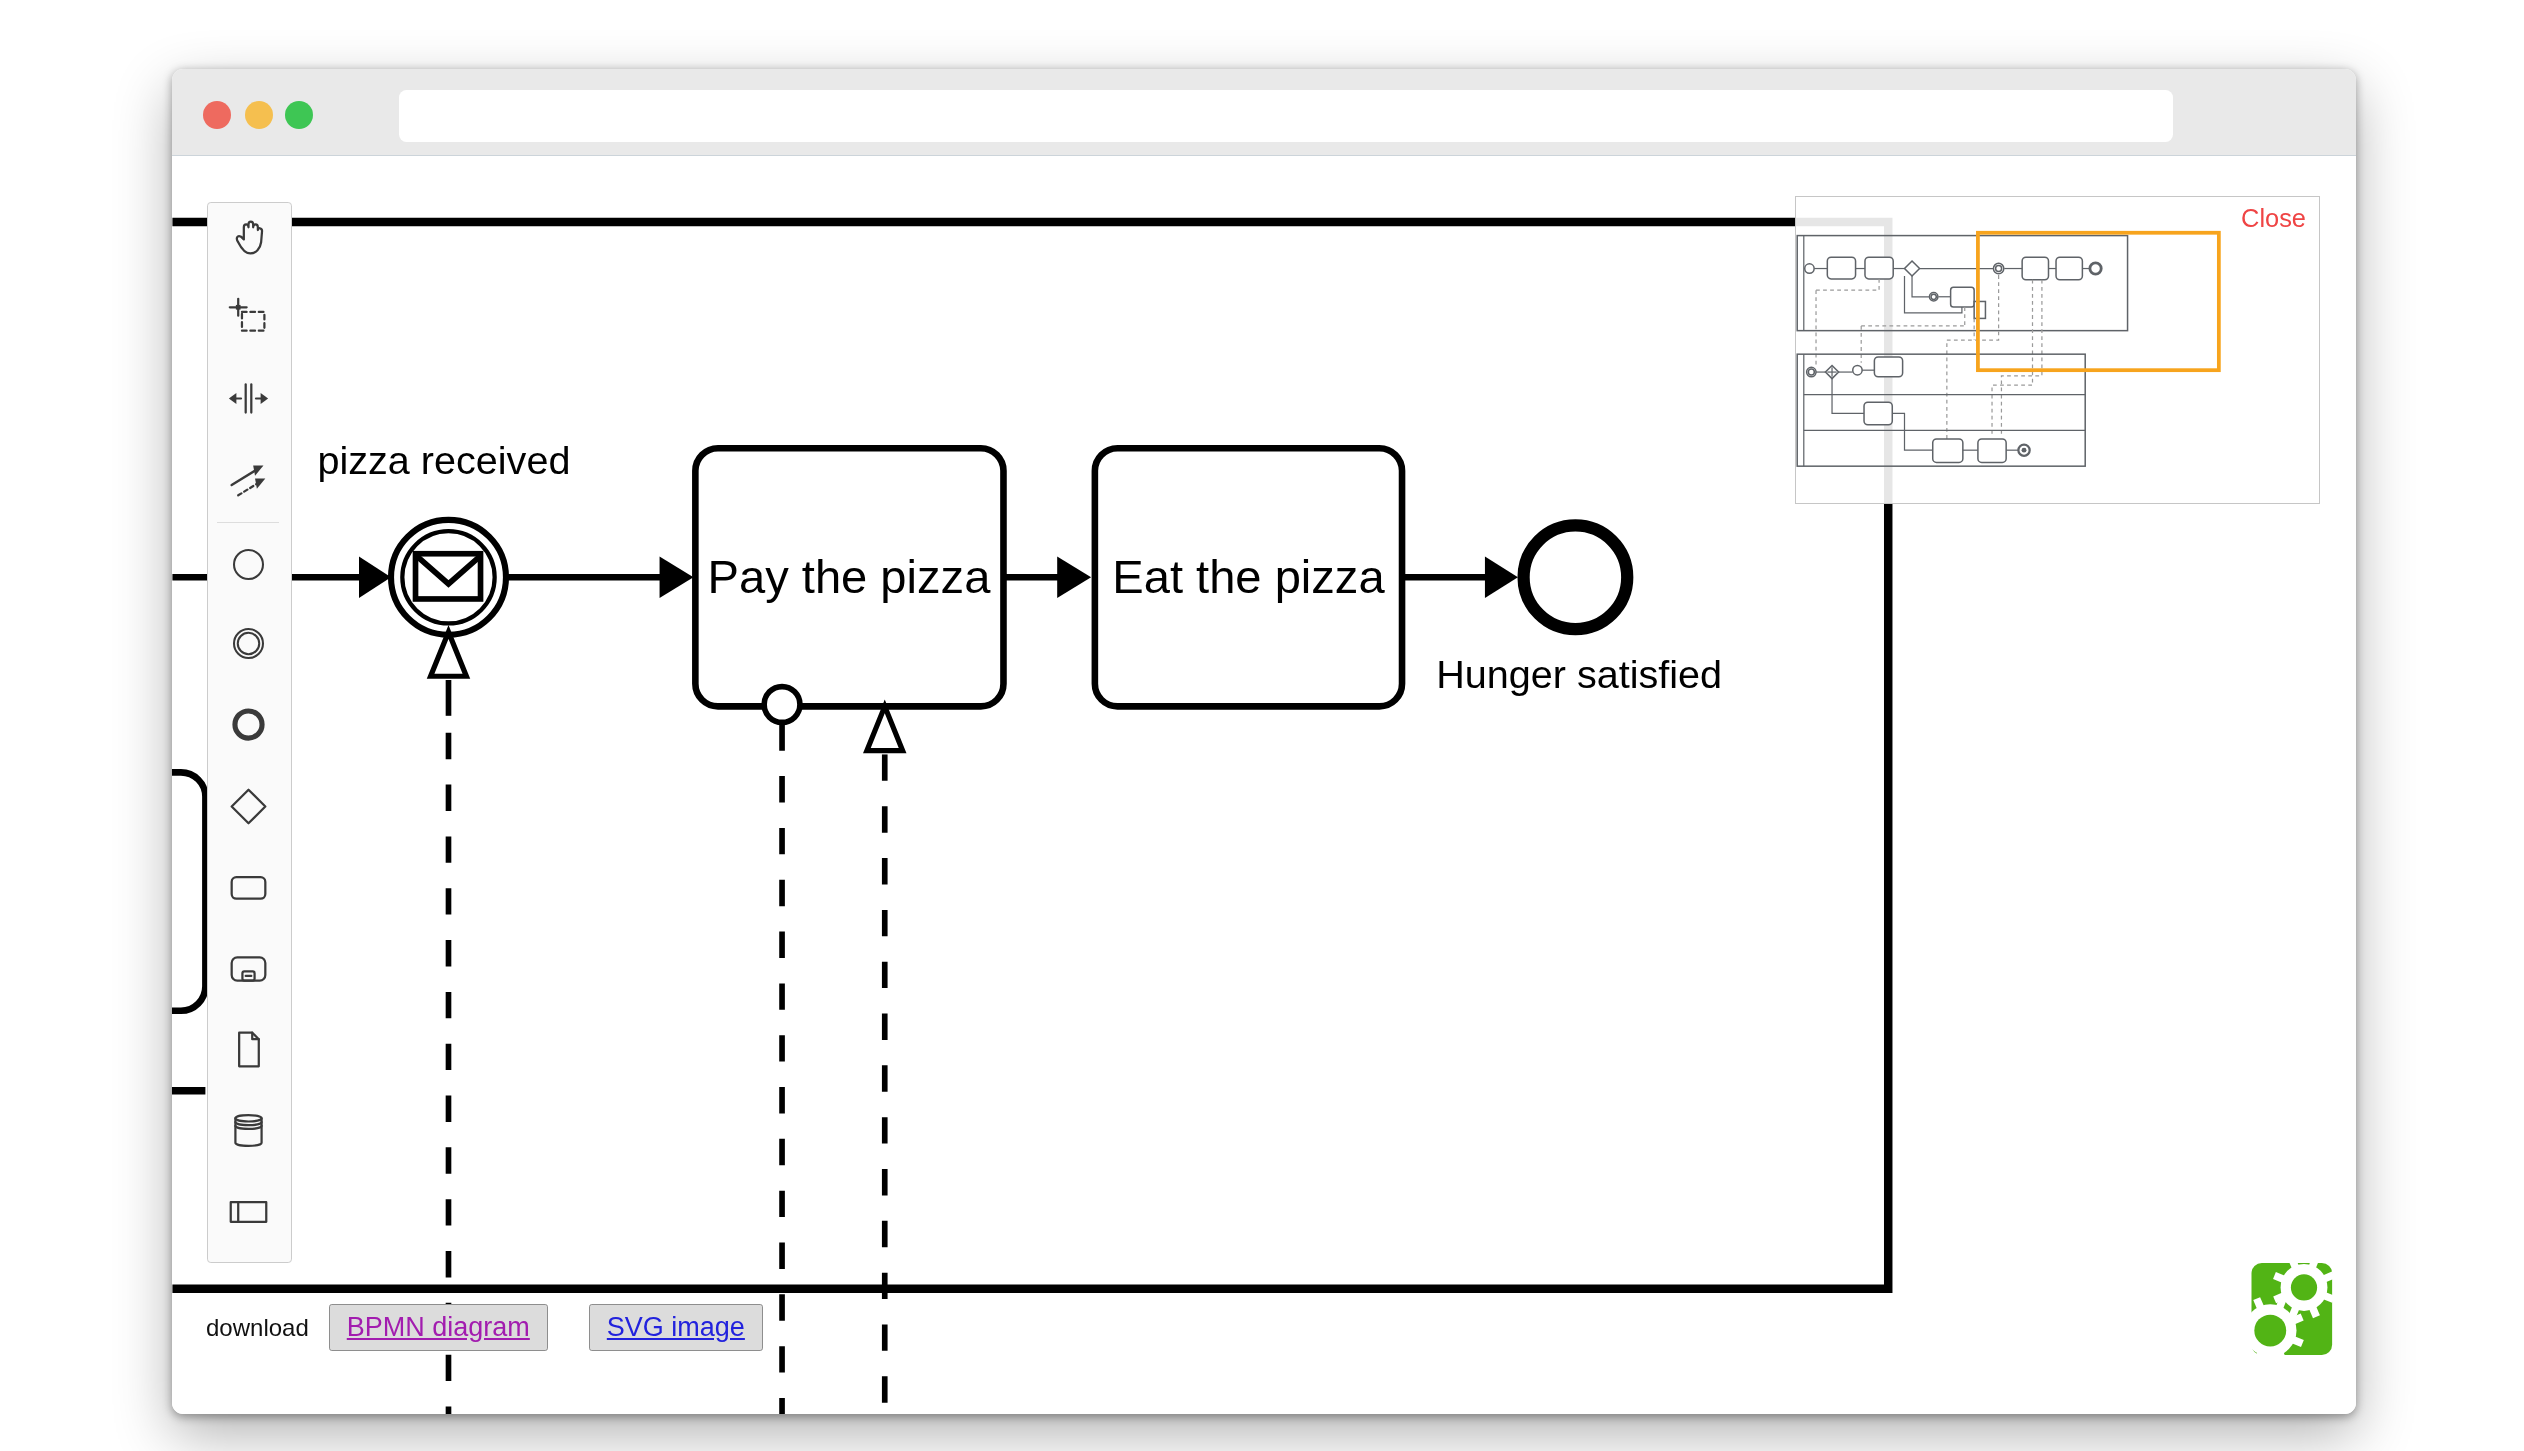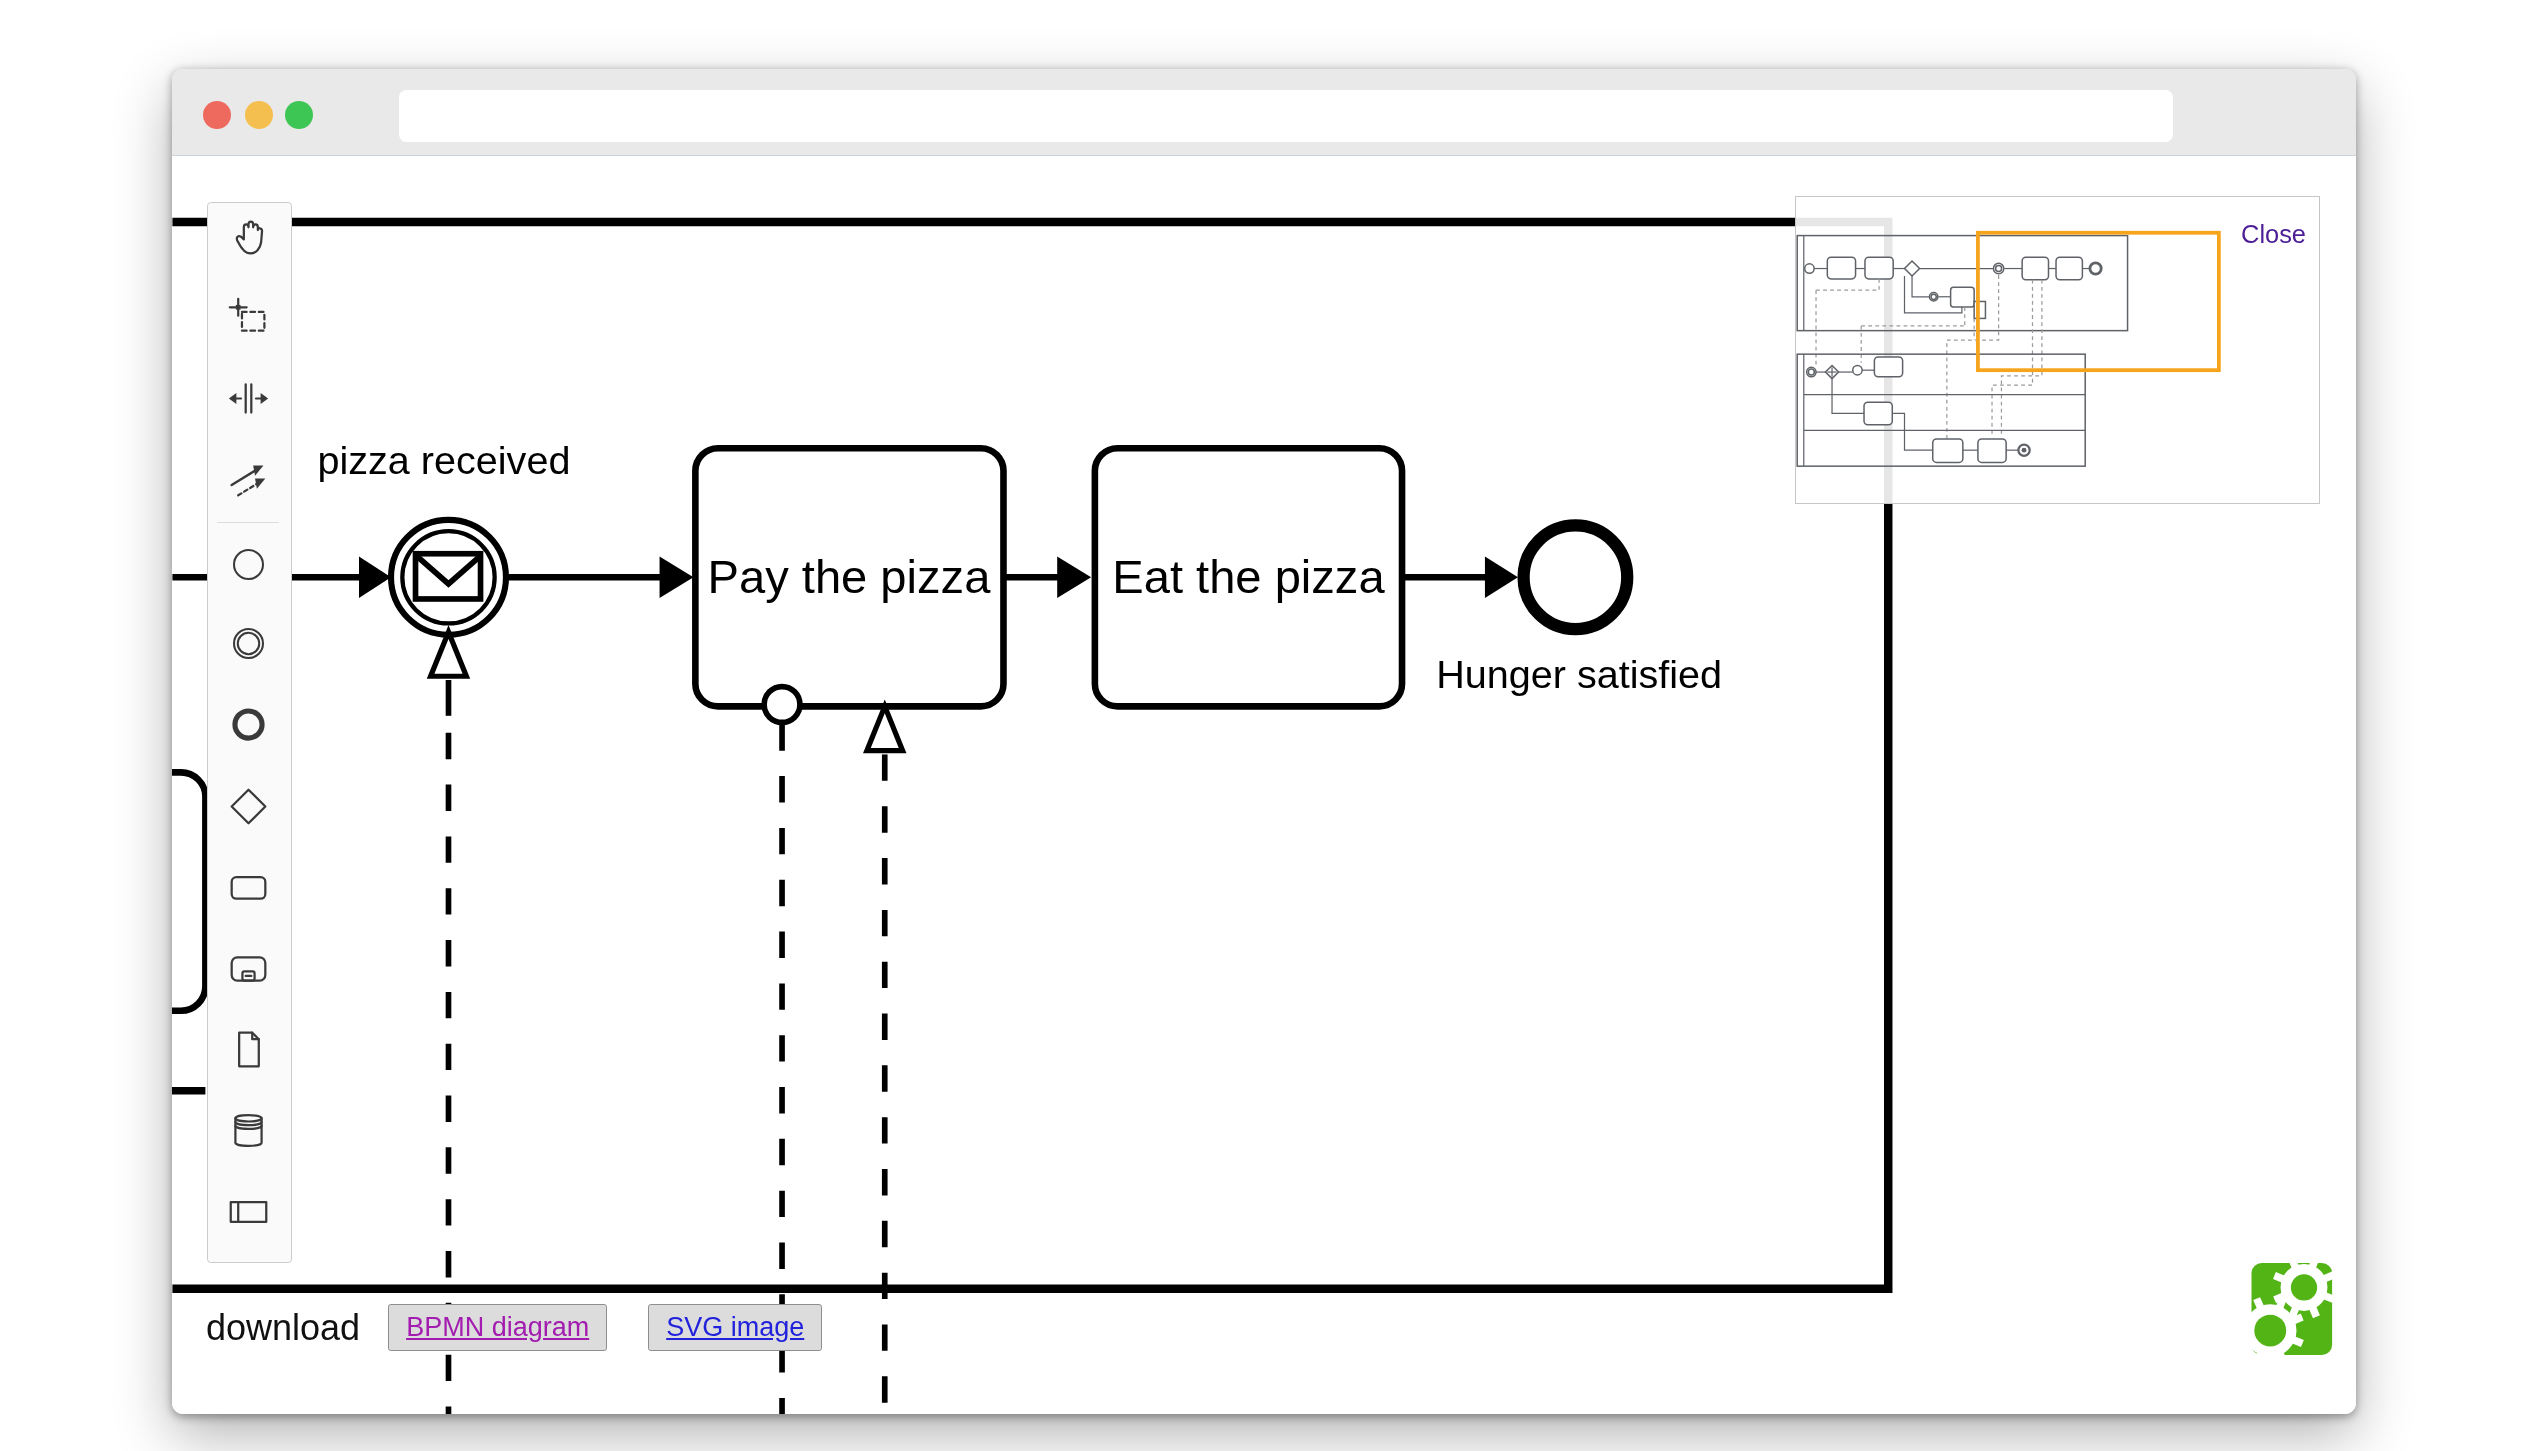--- a/index.html
+++ b/index.html
@@ -26,30 +26,30 @@
              background:#fafafa; border:1.9px solid #cccccc; border-radius:3.8px; }
   .p-item { position:absolute; left:19px; width:43px; height:43px; cursor:pointer; }
   .p-sep  { position:absolute; left:9.4px; width:62px; border-top:1.9px solid #dddddd; }
   .p-item svg { width:43px; height:43px; display:block; }
   .pi { stroke:#3a3a3a; stroke-width:2.4; fill:none; stroke-linejoin:round; stroke-linecap:round; }
   .pif { fill:#3a3a3a; stroke:none; }
 
   
   .minimap { position:absolute; left:1623px; top:38px; width:525px; height:308px;
              background:rgba(255,255,255,0.9); border:1.9px solid #c6c6c6; }
-  .minimap .close { position:absolute; right:13px; top:23px; font-size:25.4px; color:#4c1d95; cursor:pointer;margin-left:36px; }
+  .minimap .close { position:absolute; right:13px; top:7px; font-size:25.4px; color:#ef4444; cursor:pointer;margin-left:36px; }
   .mini-svg { position:absolute; left:0; top:0; }
   .mk { stroke:#5f6368; stroke-width:1.6; fill:#ffffff; }
   .mkn { stroke:#5f6368; stroke-width:1.6; fill:none; }
   .mln { stroke:#5f6368; stroke-width:1.3; fill:none; }
   .mdash { stroke:#9a9a9a; stroke-width:1.3; fill:none; stroke-dasharray:4 3.5; }
 
   
   .downloads { position:absolute; left:34px; top:1144px; height:51px; display:flex; align-items:center; }
-  .dl-label { font-size:36px; color:#111; margin-right:28px; }
+  .dl-label { font-size:24px; color:#111; margin-right:20px; }
   .dl-btn { display:inline-block; font-size:27px; text-decoration:underline;
             background:#dcdcdc; border:1.9px solid #8e8e8e; border-radius:2.8px;
             padding:6.6px 17px; margin-right:41px; cursor:pointer; }
 
   
   .logo { position:absolute; left:2072px; top:1103px; width:90px; height:96px; cursor:pointer; }
 
   .diagram-label { font-family:"Liberation Sans", sans-serif; fill:#000; }
 </style>
 </head>

